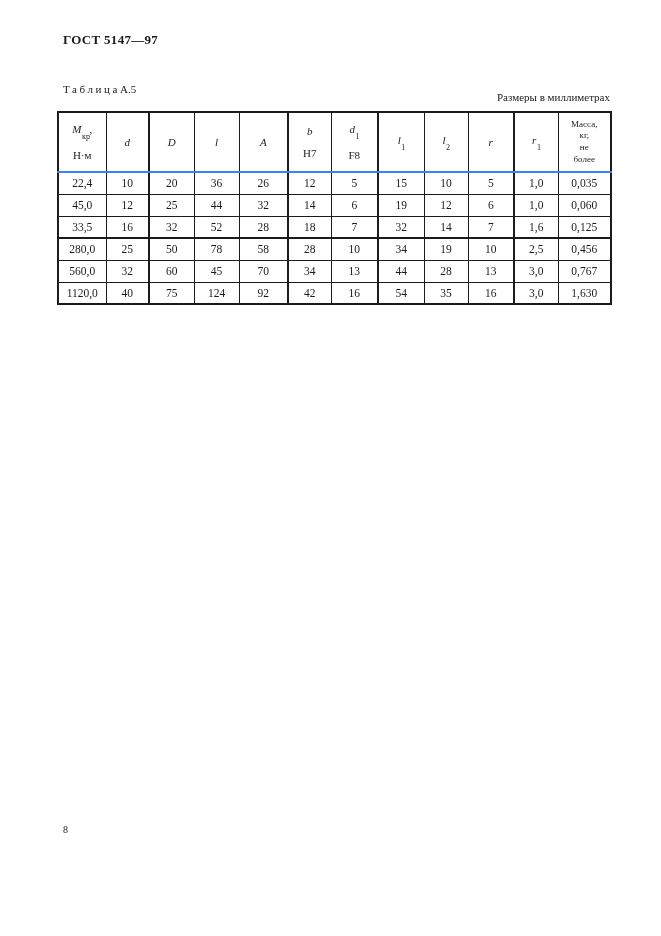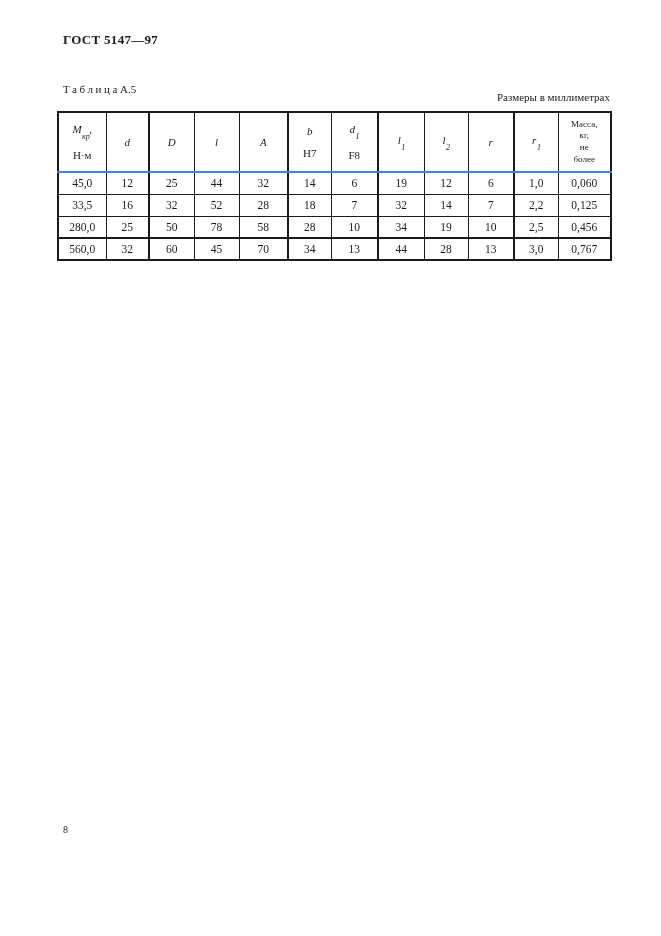--- a/index.html
+++ b/index.html
@@ -51,21 +51,21 @@
   
   th:nth-child(2), td:nth-child(2),
   th:nth-child(5), td:nth-child(5),
   th:nth-child(7), td:nth-child(7),
   th:nth-child(10), td:nth-child(10) { border-right-width: 2px; }
   
   tbody tr:nth-child(3) td,
   tbody tr:nth-child(6) td,
   tbody tr:nth-child(7) td { border-bottom-width: 2px; }
   .sym { font-style: italic; font-size: 11px; }
-  sub.s { font-size: 8px; font-style: italic; position: relative; top: 2px; left: 0.5px; }
+  sub.s { font-size: 8px; position: relative; top: 2px; left: 0.5px; }
   .tail { font-size: 11px; }
   .line2 { font-size: 11px; margin-top: 10px; font-style: normal; }
   .mass-cell { font-size: 9px; line-height: 1.3; }
   .page-number {
     position: absolute; left: 63px; top: 824px;
     font-size: 10px;
   }
 </style>
 </head>
 <body>
@@ -135,20 +135,34 @@
         <th class="mass-cell">
           <div>Масса,</div>
           <div>кг,</div>
           <div>не</div>
           <div>более</div>
         </th>
       </tr>
     </thead>
     <tbody>
         <tr>
+          <td>22,4</td>
+          <td>10</td>
+          <td>20</td>
+          <td>36</td>
+          <td>26</td>
+          <td>12</td>
+          <td>5</td>
+          <td>15</td>
+          <td>10</td>
+          <td>5</td>
+          <td>1,0</td>
+          <td>0,035</td>
+        </tr>
+        <tr>
           <td>45,0</td>
           <td>12</td>
           <td>25</td>
           <td>44</td>
           <td>32</td>
           <td>14</td>
           <td>6</td>
           <td>19</td>
           <td>12</td>
           <td>6</td>
@@ -159,21 +173,21 @@
           <td>33,5</td>
           <td>16</td>
           <td>32</td>
           <td>52</td>
           <td>28</td>
           <td>18</td>
           <td>7</td>
           <td>32</td>
           <td>14</td>
           <td>7</td>
-          <td>2,2</td>
+          <td>1,6</td>
           <td>0,125</td>
         </tr>
         <tr>
           <td>280,0</td>
           <td>25</td>
           <td>50</td>
           <td>78</td>
           <td>58</td>
           <td>28</td>
           <td>10</td>
@@ -190,17 +204,31 @@
           <td>45</td>
           <td>70</td>
           <td>34</td>
           <td>13</td>
           <td>44</td>
           <td>28</td>
           <td>13</td>
           <td>3,0</td>
           <td>0,767</td>
         </tr>
+        <tr>
+          <td>1120,0</td>
+          <td>40</td>
+          <td>75</td>
+          <td>124</td>
+          <td>92</td>
+          <td>42</td>
+          <td>16</td>
+          <td>54</td>
+          <td>35</td>
+          <td>16</td>
+          <td>3,0</td>
+          <td>1,630</td>
+        </tr>
       </tbody>
   </table>
 </div>
 
 <div class="page-number">8</div>
 
 </body></html>

